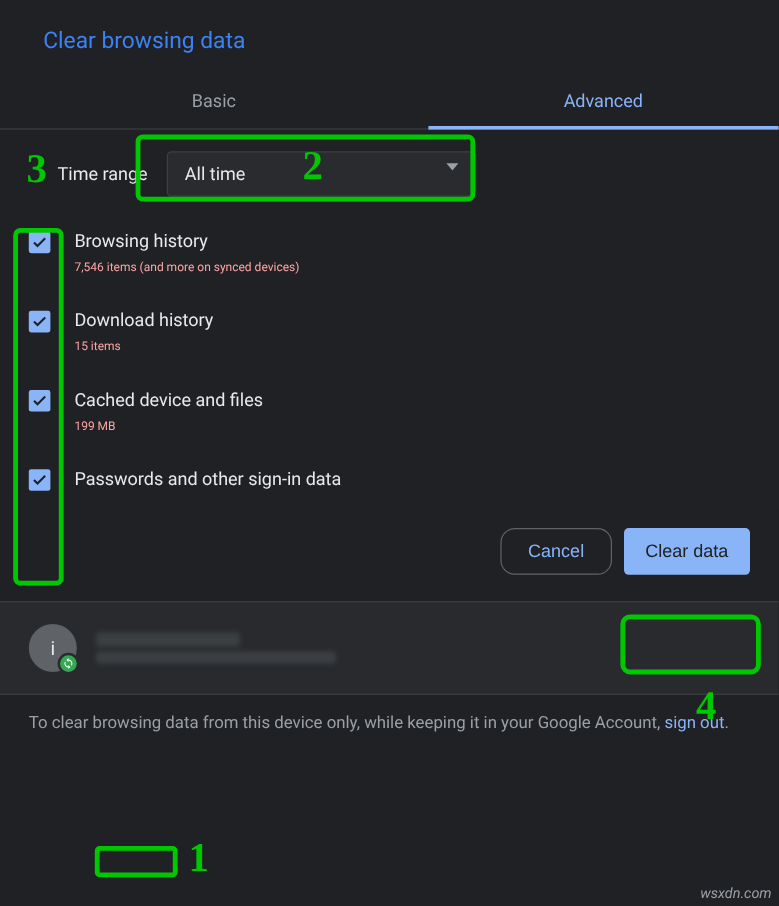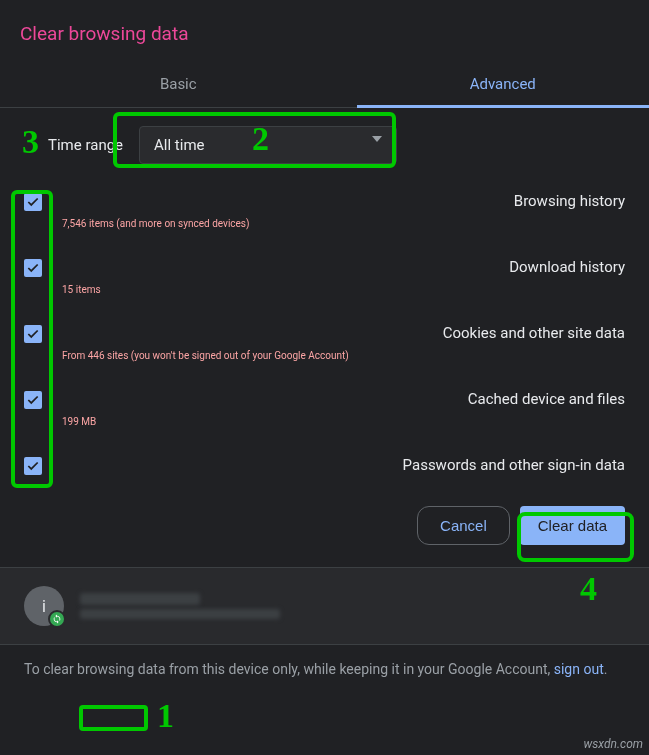--- a/index.html
+++ b/index.html
@@ -7,22 +7,22 @@
   background: #202124;
   font-family: Roboto, Arial, sans-serif;
   width: 649px;
   height: 755px;
   overflow: hidden;
   position: relative;
 }
 .dialog { width: 100%; }
 .title {
   font-size: 19px;
-  color: #ec4899;
-  padding: 22px 20px 18px;
+  color: #3b82f6;
+  padding: 22px 36px 18px;
 }
 .tabs {
   display: flex;
   border-bottom: 1px solid #3c4043;
 }
 .tab {
   flex: 1;
   text-align: center;
   padding: 12px 0 14px;
   font-size: 15px;
@@ -77,21 +77,21 @@
   background: #8ab4f8;
   margin-top: 3px;
   display: flex;
   align-items: center;
   justify-content: center;
   cursor: pointer;
   flex-shrink: 0;
 }
 .check svg { width: 14px; height: 14px; }
 .opt-text { flex: 1; }
-.opt-title { color: #e8eaed; font-size: 15px; line-height: 22px; text-align: right; }
+.opt-title { color: #e8eaed; font-size: 15px; line-height: 22px; }
 .opt-sub { color: #fca5a5; font-size: 10px; line-height: 20px; margin-top: 2px; }
 .actions {
   display: flex;
   justify-content: flex-end;
   gap: 10px;
   padding: 18px 24px 22px;
 }
 .btn-cancel {
   background: transparent;
   border: 1px solid #5f6368;
@@ -230,31 +230,20 @@
         <svg viewBox="0 0 24 24">
             <path fill="none" stroke="#202124" stroke-width="3" d="M4 12l5 5L20 6"></path>
           </svg>
       </div>
       <div class="opt-text">
         <div class="opt-title">Download history</div>
         <div class="opt-sub">15 items</div>
       </div>
     </div>
 
-    <div class="opt">
-      <div class="check">
-        <svg viewBox="0 0 24 24">
-            <path fill="none" stroke="#202124" stroke-width="3" d="M4 12l5 5L20 6"></path>
-          </svg>
-      </div>
-      <div class="opt-text">
-        <div class="opt-title">Cookies and other site data</div>
-        <div class="opt-sub">From 446 sites (you won't be signed out of your Google Account)</div>
-      </div>
-    </div>
 
     <div class="opt">
       <div class="check">
         <svg viewBox="0 0 24 24">
             <path fill="none" stroke="#202124" stroke-width="3" d="M4 12l5 5L20 6"></path>
           </svg>
       </div>
       <div class="opt-text">
         <div class="opt-title">Cached device and files</div>
         <div class="opt-sub">199 MB</div>

